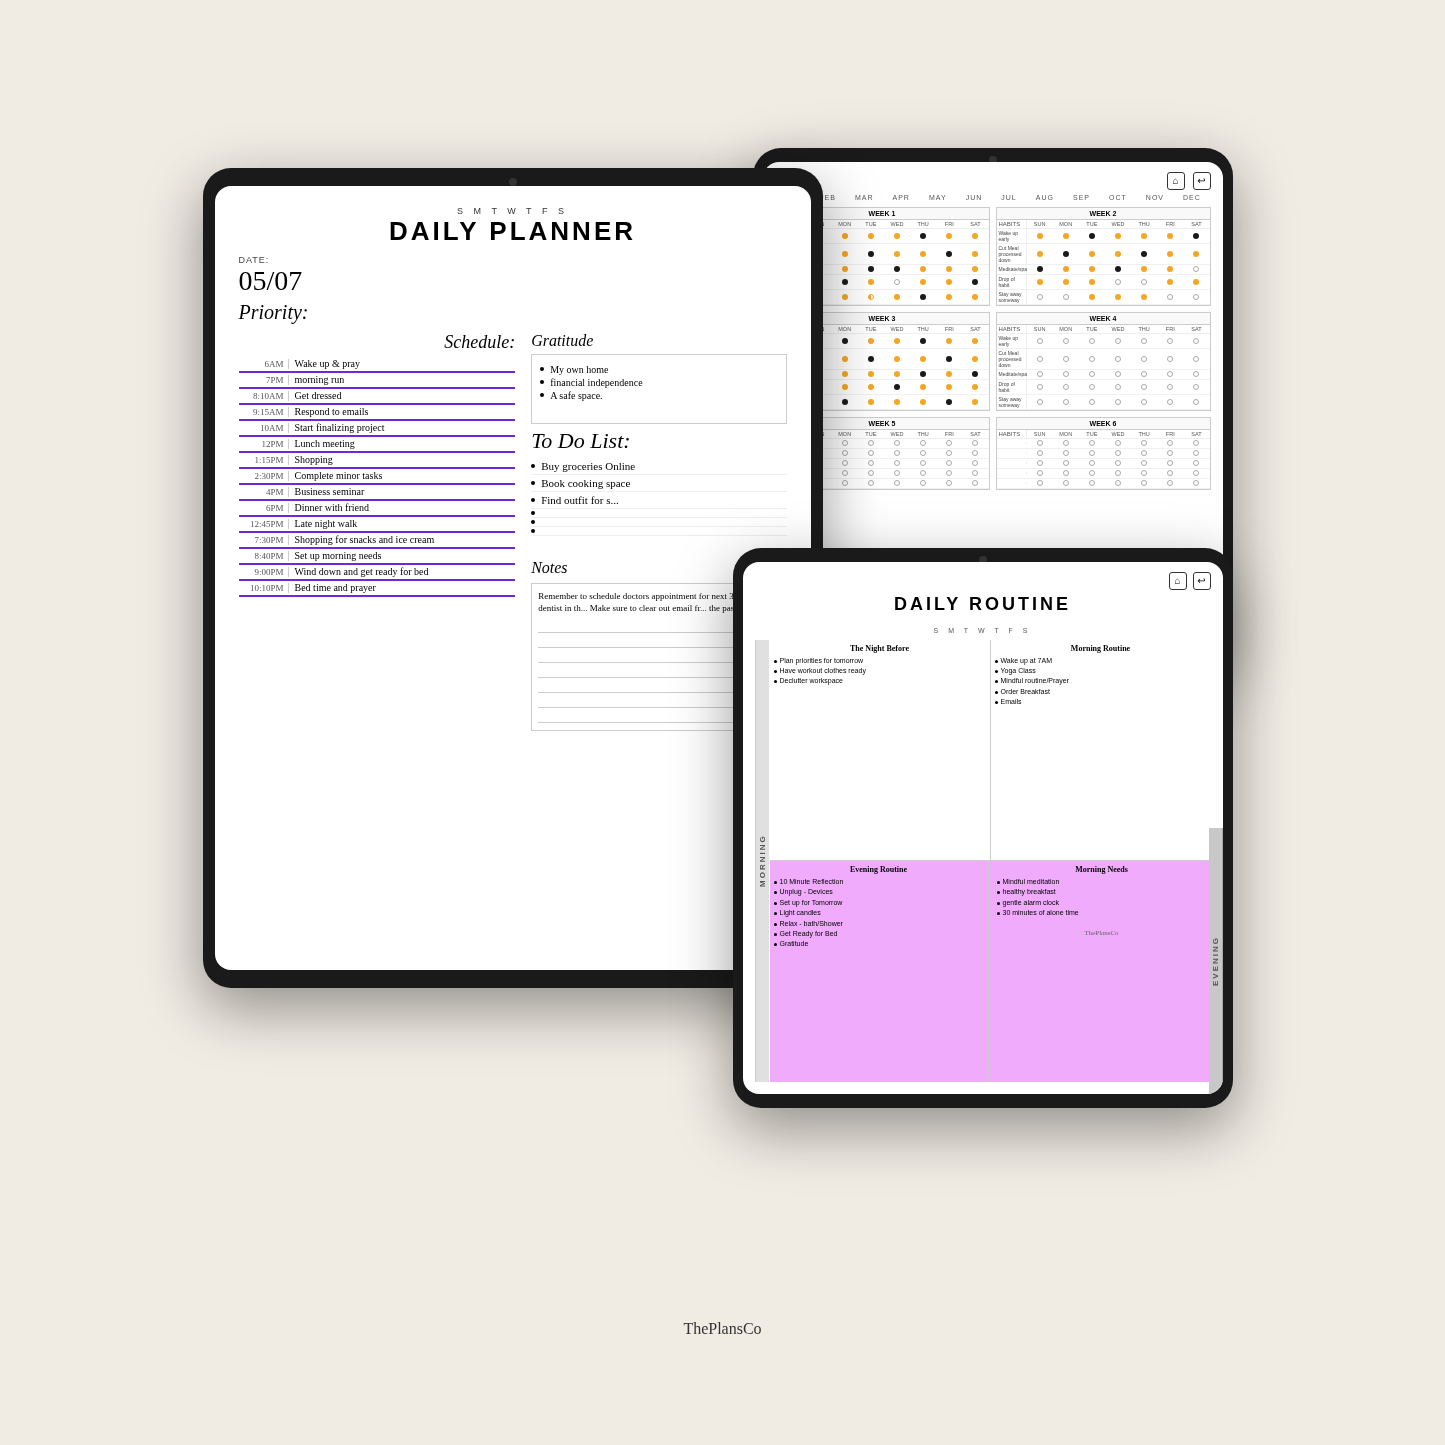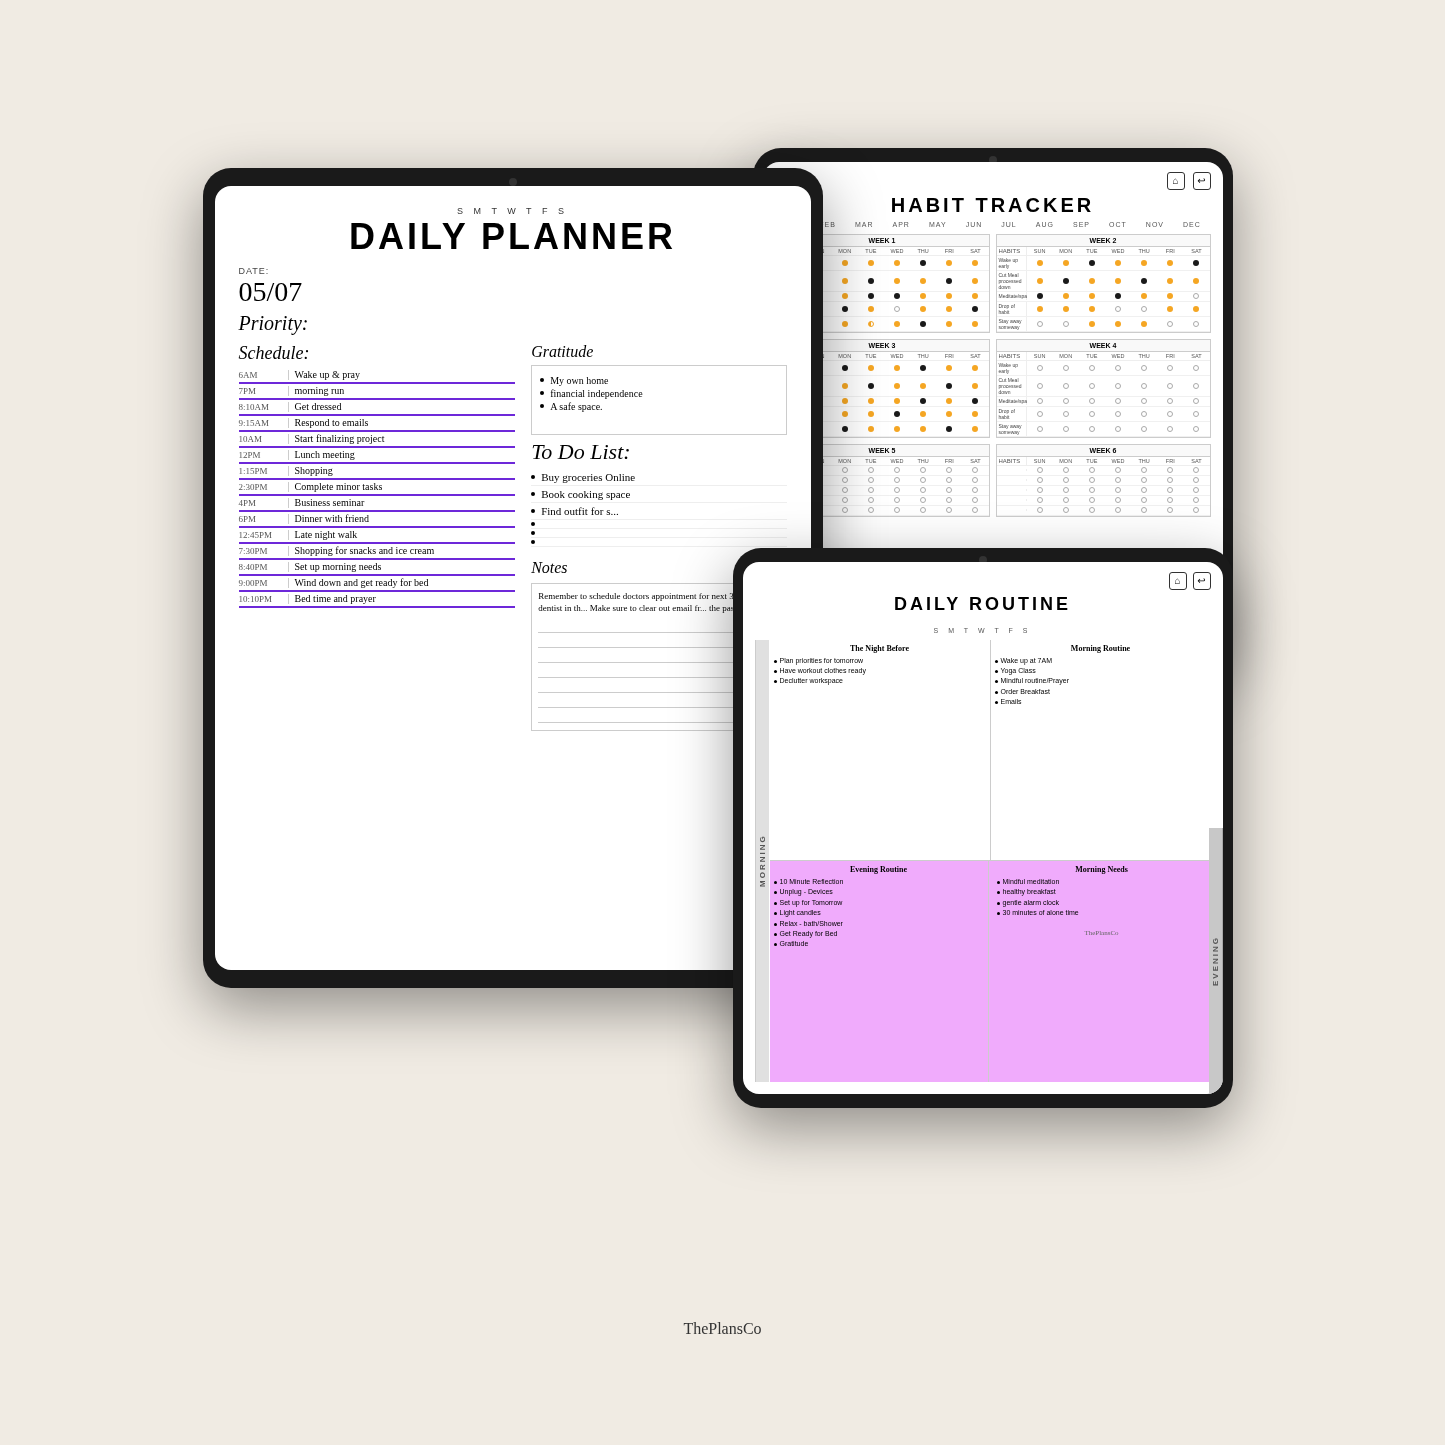--- a/index.html
+++ b/index.html
@@ -104,21 +104,21 @@
     .planner-days {
       text-align: center;
       letter-spacing: 4px;
       font-size: 9px;
       color: #333;
       font-family: Arial, sans-serif;
     }
 
     .planner-title {
       text-align: center;
-      font-size: 36px;
+      font-size: 26px;
       font-weight: bold;
       letter-spacing: 3px;
       font-family: Arial, sans-serif;
       margin-bottom: 8px;
     }
 
     .planner-date-label {
       font-size: 9px;
       font-family: Arial, sans-serif;
       color: #444;
@@ -157,20 +157,21 @@
     }
 
     .planner-two-col {
       display: flex;
       gap: 16px;
       margin-top: 8px;
     }
 
     .planner-left {
       width: 52%;
+      text-align: right;
     }
 
     .planner-right {
       width: 48%;
     }
 
     .section-title-italic {
       font-size: 18px;
       font-style: italic;
       font-family: Georgia, serif;
@@ -636,21 +637,21 @@
               </div>
               <div class="todo-item">
                 <div class="bullet-dot"></div>
                 <span></span>
               </div>
               <div class="todo-item">
                 <div class="bullet-dot"></div>
               </div>
             </div>
 
-            <div class="section-title-italic" style="margin-top:12px; font-size:16px">Notes</div>
+            <div class="section-title-italic" style="margin-top:23px; font-size:16px">Notes</div>
             <div class="notes-box">
               <span>Remember to schedule doctors appointment for next 3 months and dentist in th... Make sure to clear out email fr... the past week.</span>
               <div class="notes-lines">
                 <div class="notes-line"></div>
                 <div class="notes-line"></div>
                 <div class="notes-line"></div>
                 <div class="notes-line"></div>
                 <div class="notes-line"></div>
                 <div class="notes-line"></div>
                 <div class="notes-line"></div>
@@ -663,21 +664,20 @@
   </div>
 
   <div class="tablet tablet-habit">
     <div class="camera-dot" style="top:8px; left:50%; transform:translateX(-50%);"></div>
     <div class="tablet-screen">
       <div class="habit-content">
         <div class="habit-nav">
           <div class="habit-nav-icon">⌂</div>
           <div class="habit-nav-icon">↩</div>
         </div>
-        <div class="habit-title">HABIT TRACKER</div>
         <div class="habit-months">
           <span>JAN</span>
           <span>FEB</span>
           <span>MAR</span>
           <span>APR</span>
           <span>MAY</span>
           <span>JUN</span>
           <span>JUL</span>
           <span>AUG</span>
           <span>SEP</span>

